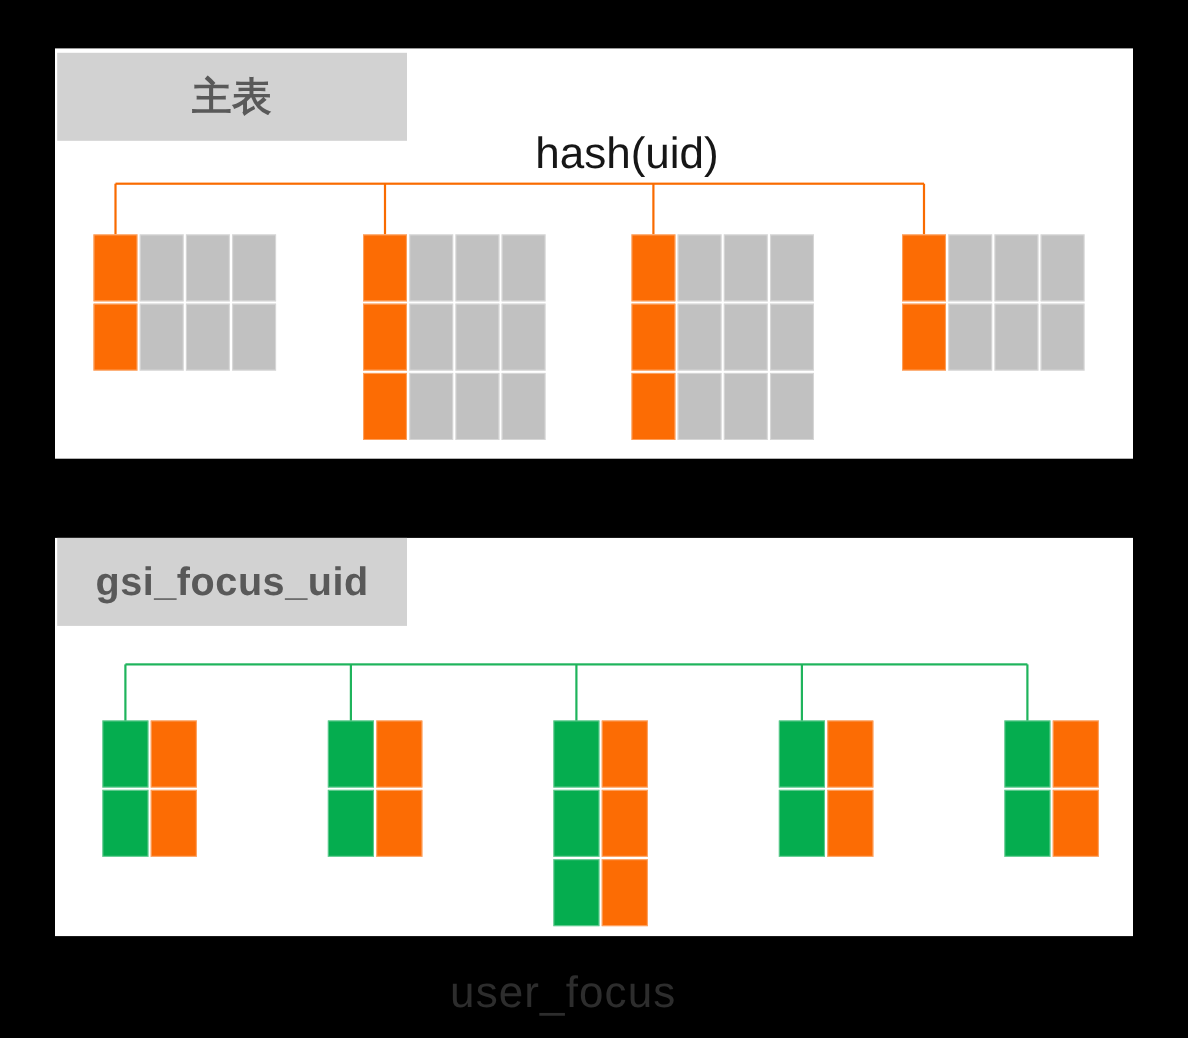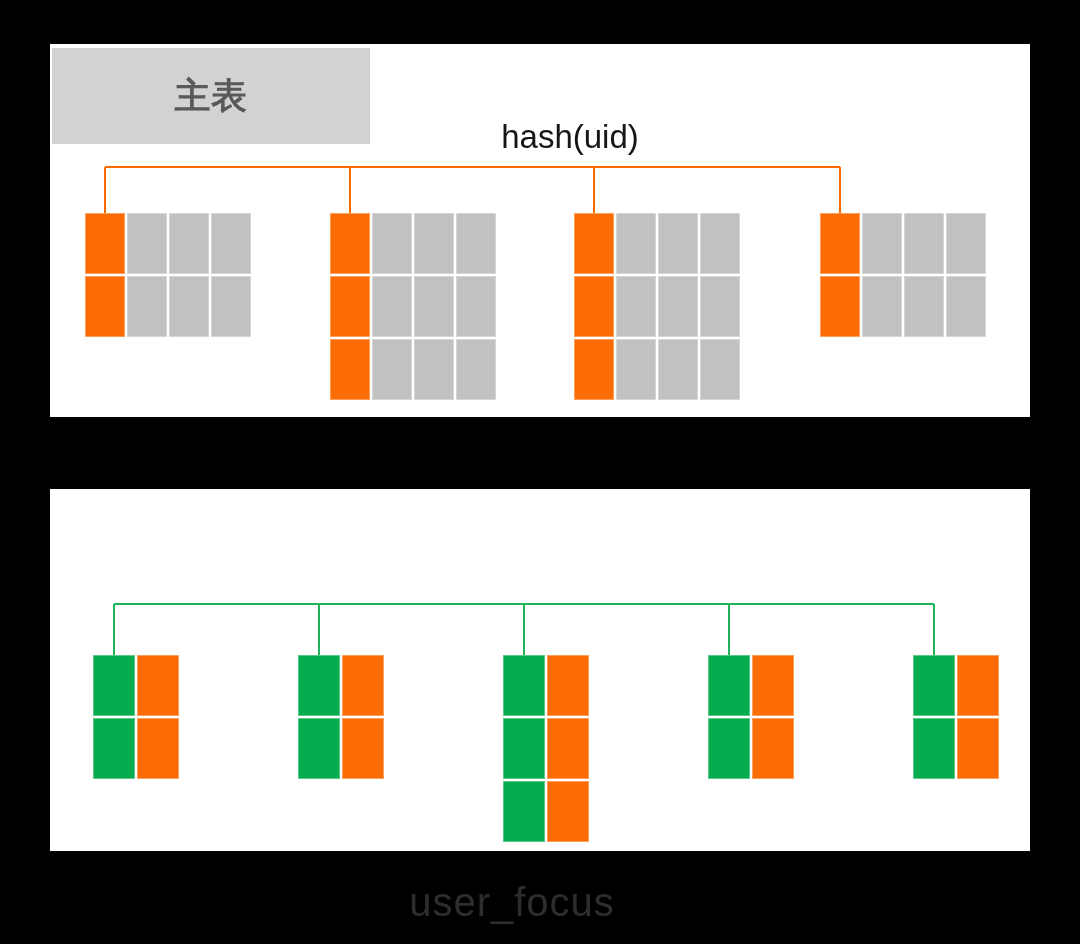--- a/index.html
+++ b/index.html
@@ -12,30 +12,30 @@
     background:var(--bg);
     font-family:"Liberation Sans","DejaVu Sans",sans-serif;
     position:relative;overflow:hidden;
   }
   .panel{
     position:absolute;left:50px;width:980px;background:var(--panel);
   }
   #panel-top{top:44px;height:373px;}
   #panel-bottom{top:489px;height:362px;}
   .section-label{
-    position:absolute;width:318px;height:96px;background:var(--label-bg);
+    position:absolute;width:318px;height:80px;background:var(--label-bg);
     display:flex;align-items:center;justify-content:center;
     font-size:36px;font-weight:bold;color:var(--label-text);
     letter-spacing:0.5px;
   }
   #panel-top .section-label{left:2px;top:4px;}
   #panel-bottom .section-label{left:2px;top:0;}
   .hash-label{
     position:absolute;width:460px;text-align:center;
-    font-size:33px;color:var(--hash-text);white-space:nowrap;
+    font-size:40px;color:var(--hash-text);white-space:nowrap;
   }
   #panel-top .hash-label{left:290px;top:74px;}
   #panel-bottom .hash-label{left:340px;top:66px;}
   .hline,.stem{position:absolute;}
   .hline{height:2px;}
   .stem{width:2px;}
   .shard-group{position:absolute;display:grid;}
   .cell{box-shadow:inset 0 0 0 1px rgba(255,255,255,0.35);}
   .footer-label{
     position:absolute;left:0;top:880px;width:1024px;text-align:center;
@@ -101,20 +101,21 @@
         <div class="cell" style="background: rgb(193, 193, 193);"></div>
         <div class="cell" style="background: rgb(252, 108, 4);"></div>
         <div class="cell" style="background: rgb(193, 193, 193);"></div>
         <div class="cell" style="background: rgb(193, 193, 193);"></div>
         <div class="cell" style="background: rgb(193, 193, 193);"></div>
       </div>
     </div>
 </div>
 
 <div class="panel" id="panel-bottom">
+  <div class="section-label">gsi_focus_uid</div>
   <div class="connector-layer">
       <div class="hline" style="left: 64px; top: 114px; width: 820px; background: rgb(31, 180, 92);"></div>
       <div class="stem" style="left: 63px; top: 115px; height: 51px; background: rgb(31, 180, 92);"></div>
       <div class="stem" style="left: 268px; top: 115px; height: 51px; background: rgb(31, 180, 92);"></div>
       <div class="stem" style="left: 473px; top: 115px; height: 51px; background: rgb(31, 180, 92);"></div>
       <div class="stem" style="left: 678px; top: 115px; height: 51px; background: rgb(31, 180, 92);"></div>
       <div class="stem" style="left: 883px; top: 115px; height: 51px; background: rgb(31, 180, 92);"></div>
     </div>
   <div class="groups-layer">
       <div class="shard-group" style="left: 43px; top: 166px; grid-template-columns: repeat(2, 42px); grid-auto-rows: 61px; gap: 2px;">

